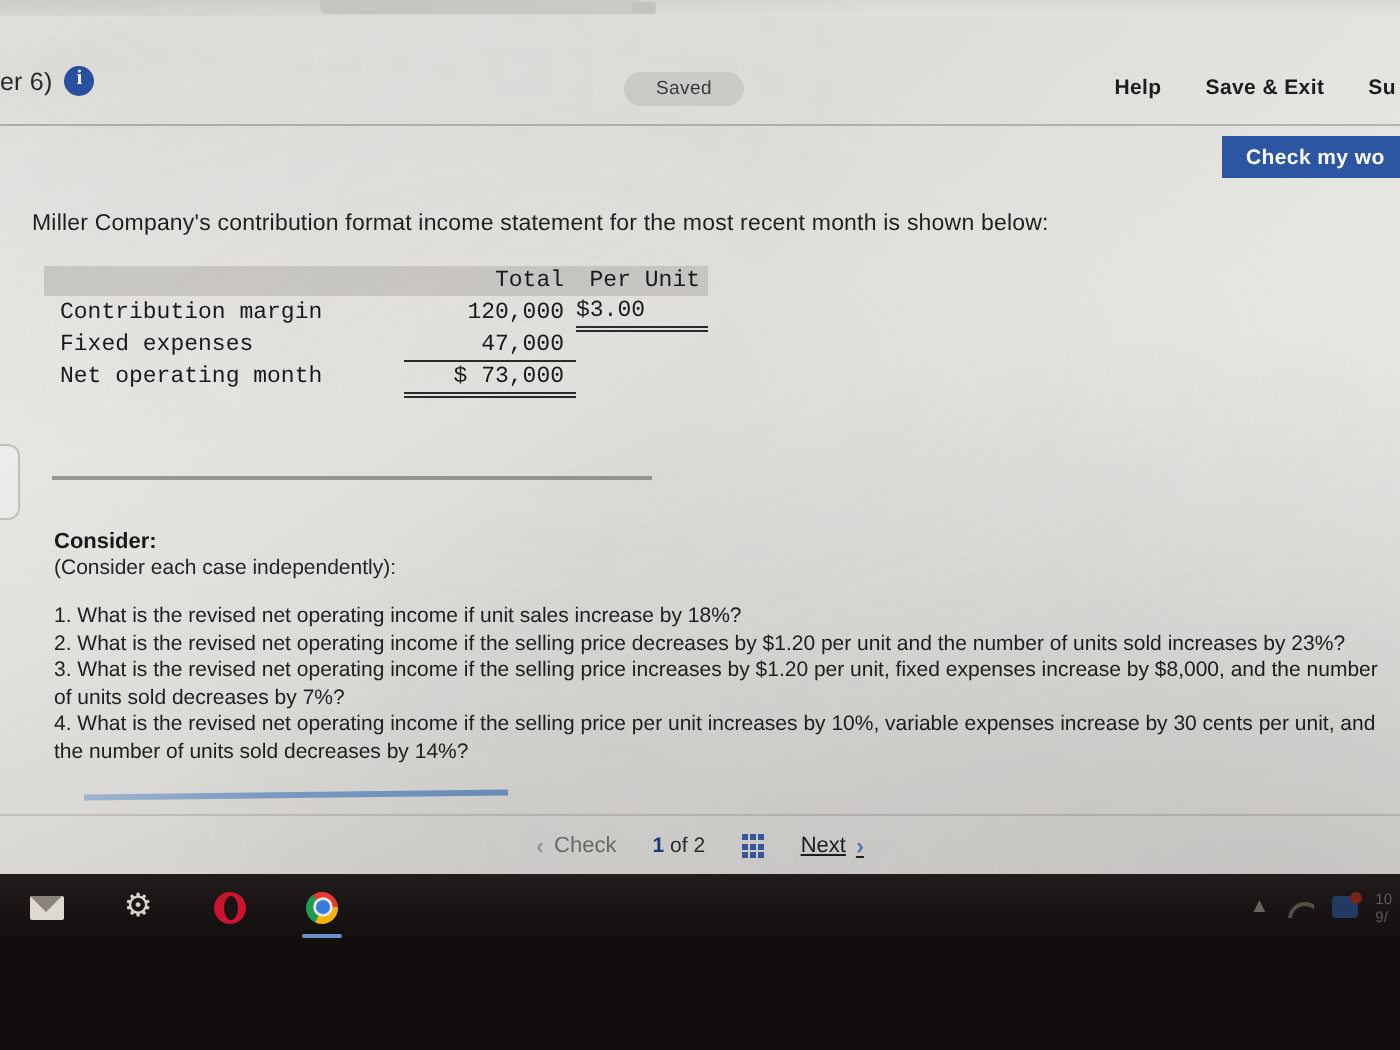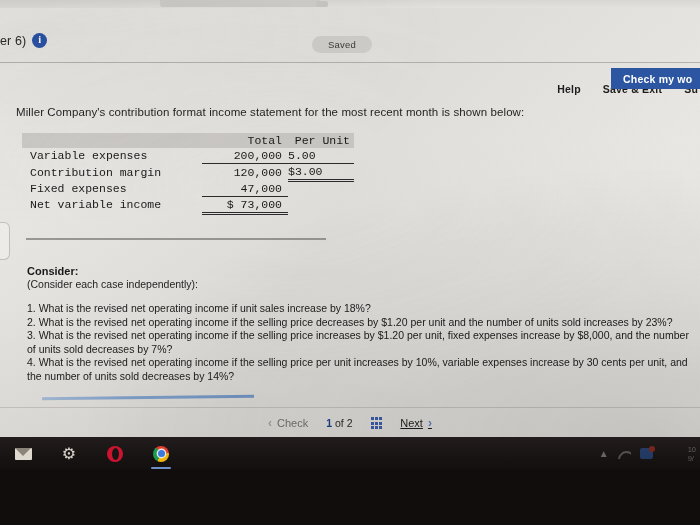--- a/index.html
+++ b/index.html
@@ -121,21 +121,20 @@
     align-items: center;
     gap: 22px;
     padding-right: 2px;
   }
   .hdr-link {
     font-size: 10.5px;
     font-weight: bold;
     color: #1d1d1d;
     white-space: nowrap;
     letter-spacing: .2px;
-    margin-top: 45px;
   }
 
   .check-btn {
     position: absolute;
     left: 611px; top: 68px;
     width: 120px; height: 21px;
     background: #2c55a2;
     color: #fff;
     font-size: 10.5px;
     font-weight: bold;
@@ -393,21 +392,20 @@
     width: 6px; height: 6px;
     border-radius: 50%;
     background: #d33322;
   }
   .tray-clock {
     font-size: 7.5px;
     color: #a49e95;
     line-height: 9px;
     text-align: left;
     white-space: pre-line;
-    margin-left: 26px;
   }
 
   
   .bezel {
     position: absolute;
     left: 0; top: 470px;
     width: 700px; height: 55px;
     background: linear-gradient(180deg, #15110f 0%, #0c0908 40%, #070505 100%);
     display: flex;
     align-items: center;
@@ -459,37 +457,32 @@
 
     <table class="stmt">
       <thead>
         <tr>
           <td class="lbl"></td>
           <td class="total">Total</td>
           <td class="unit">Per Unit</td>
         </tr>
       </thead>
       <tbody>
-        <tr>
-          <td class="lbl">Variable expenses</td>
-          <td class="total ul-single">200,000</td>
-          <td class="unit ul-single">5.00</td>
-        </tr>
         <tr>
           <td class="lbl">Contribution margin</td>
           <td class="total">120,000</td>
           <td class="unit ul-double">$3.00</td>
         </tr>
         <tr>
           <td class="lbl">Fixed expenses</td>
           <td class="total ul-single">47,000</td>
           <td class="unit"></td>
         </tr>
         <tr>
-          <td class="lbl">Net variable income</td>
+          <td class="lbl">Net operating month</td>
           <td class="total ul-double">$ 73,000</td>
           <td class="unit"></td>
         </tr>
       </tbody>
     </table>
 
     <div class="stmt-rule"></div>
 
     <div class="required-h">Consider:</div>
     <div class="required-sub">(Consider each case independently):</div>

